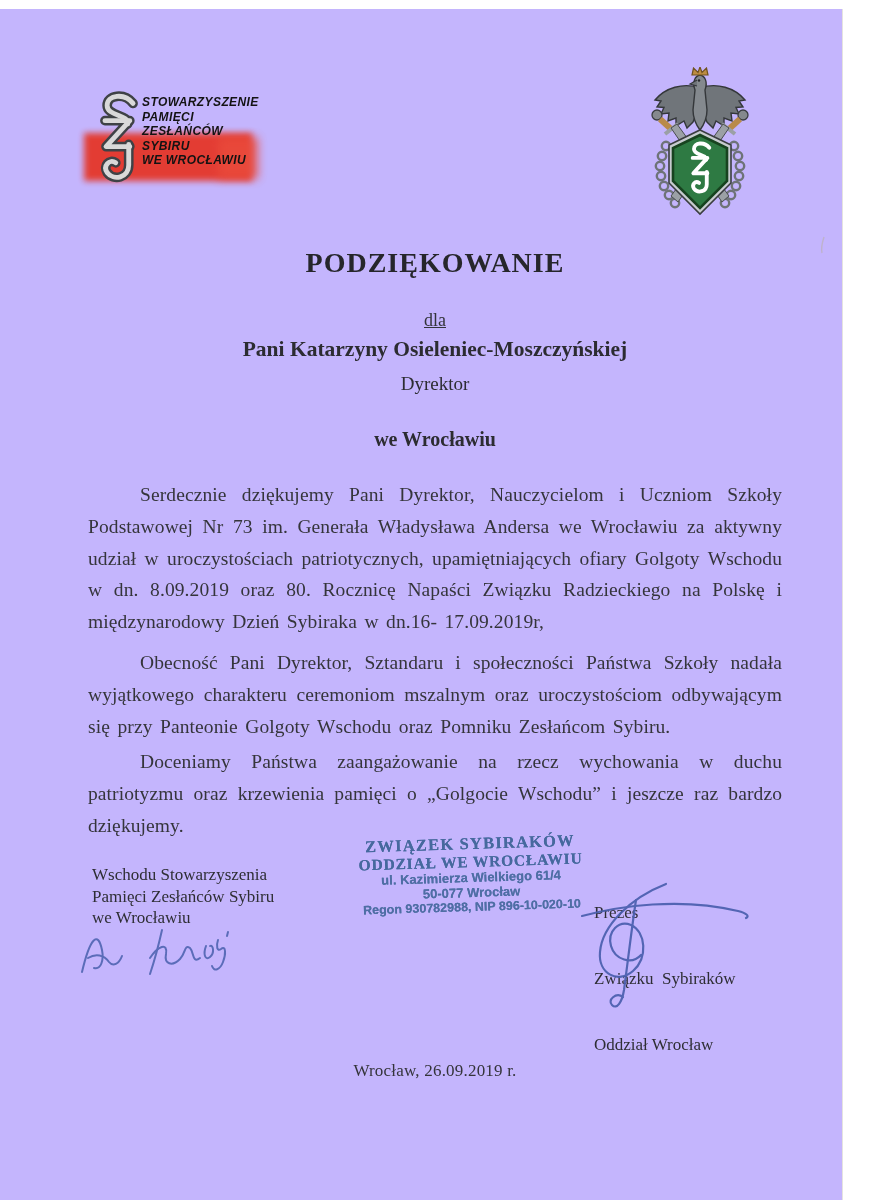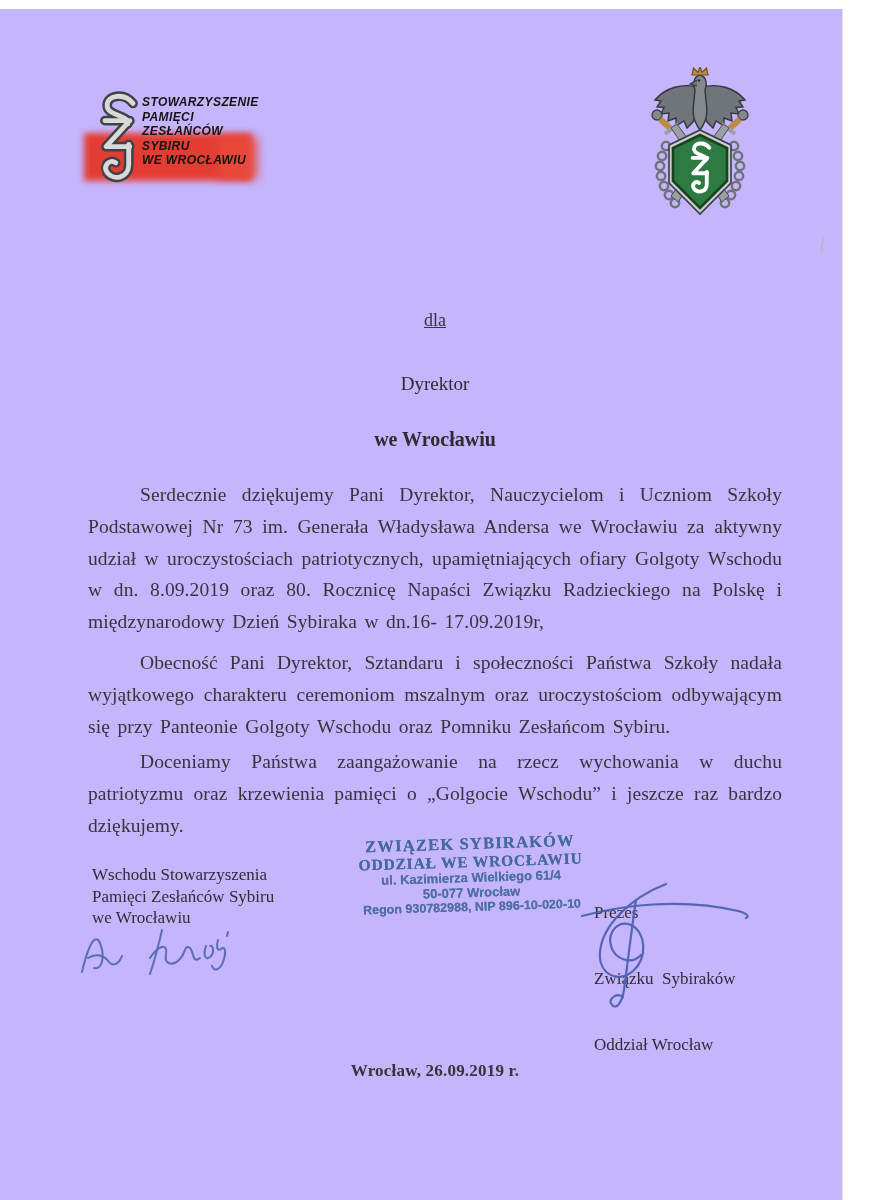--- a/index.html
+++ b/index.html
@@ -54,21 +54,21 @@
   .stamp .s5{font-size:12.5px;}
 
   
   .sig-left-text{position:absolute;left:92px;top:855px;font-size:17px;line-height:21.5px;color:#2e2e34;}
   .sig-right-text{position:absolute;left:594px;top:849px;font-size:17px;line-height:22px;color:#2e2e34;white-space:pre;}
   .sig-left-ink{position:absolute;left:76px;top:905px;}
   .sig-right-ink{position:absolute;left:570px;top:855px;}
 
   
   .date-line{position:absolute;left:88px;top:1052px;width:694px;text-align:center;
-       font-size:17px;color:#34343a;letter-spacing:.2px;font-weight:bold;}
+       font-size:17px;color:#34343a;letter-spacing:.2px;}
 
   .speck{position:absolute;left:818px;top:226px;}
 </style>
 </head>
 <body>
 
 <div class="page">
   <div class="page-edge-right"></div>
 
   <div class="logo-left">
@@ -142,21 +142,23 @@
       <path d="M55,67 L82,80 L82,113 L55,140 L28,113 L28,80 Z" fill="#2e7a43" stroke="#17431f" stroke-width="2.6"></path>
     </g>
 
     <g transform="translate(40,72) scale(0.64)" fill="none" stroke="#ffffff" stroke-width="6" stroke-linecap="round" stroke-linejoin="round">
       <path d="M38,12 C30,2 14,4 14,14 C14,24 34,22 33,31"></path>
       <path d="M12,28 L35,28 L13,52 L35,52"></path>
       <path d="M34,50 L34,69 C34,81 20,84 14,76 C10,70 16,63 22,67"></path>
     </g>
   </svg>
 
+  <div class="title">PODZIĘKOWANIE</div>
   <div class="r-dla">dla</div>
+  <div class="r-name">Pani Katarzyny Osieleniec-Moszczyńskiej</div>
   <div class="r-role">Dyrektor</div>
   <div class="r-school2">we Wrocławiu</div>
 
   <div class="body-text">
     <p class="g1">Serdecznie dziękujemy Pani Dyrektor, Nauczycielom i Uczniom Szkoły Podstawowej Nr 73 im. Generała Władysława Andersa we Wrocławiu za aktywny udział w uroczystościach patriotycznych, upamiętniających ofiary Golgoty Wschodu w dn. 8.09.2019 oraz 80. Rocznicę Napaści Związku Radzieckiego na Polskę i międzynarodowy Dzień Sybiraka w dn.16- 17.09.2019r,</p>
     <p class="g2">Obecność Pani Dyrektor, Sztandaru i społeczności Państwa Szkoły nadała wyjątkowego charakteru ceremoniom mszalnym oraz uroczystościom odbywającym się przy Panteonie Golgoty Wschodu oraz Pomniku Zesłańcom Sybiru.</p>
     <p>Doceniamy Państwa zaangażowanie na rzecz wychowania w duchu patriotyzmu oraz krzewienia pamięci o „Golgocie Wschodu” i jeszcze raz bardzo dziękujemy.</p>
   </div>
 
   <div class="stamp">

